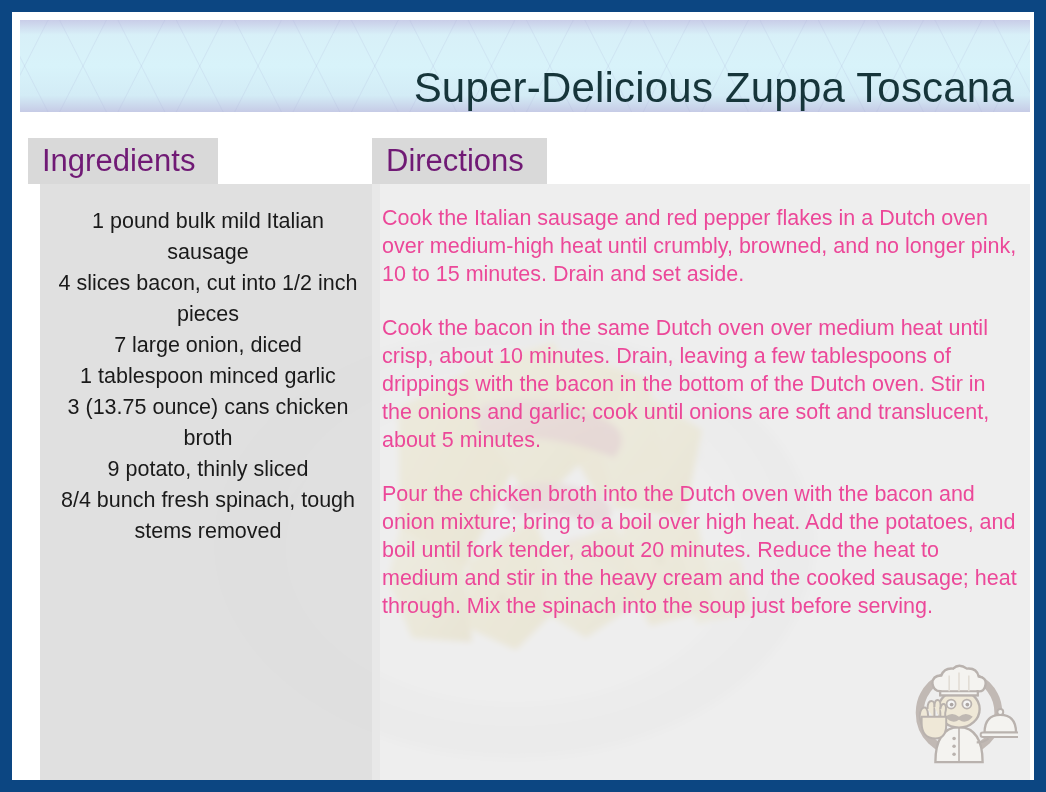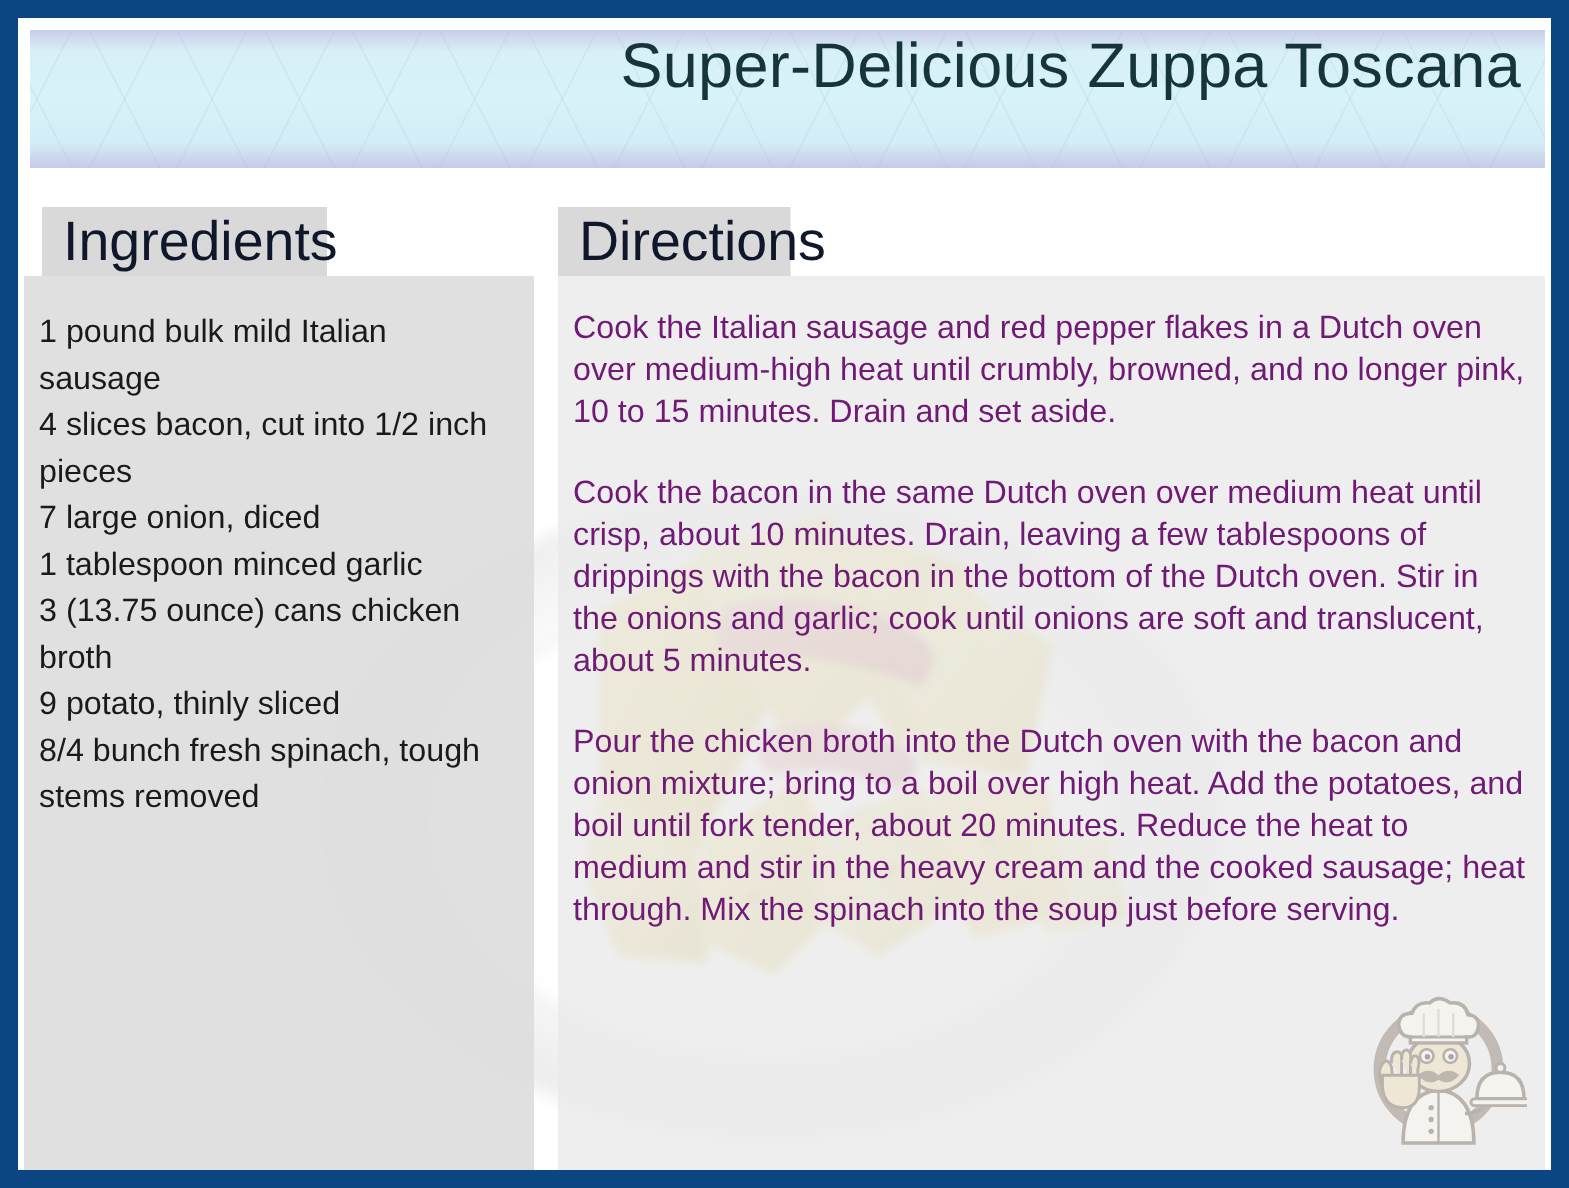--- a/index.html
+++ b/index.html
@@ -57,62 +57,63 @@
         rgba(255,255,255,0.00) 26px,
         rgba(255,255,255,0.00) 52px),
       repeating-linear-gradient(63deg,
         rgba(255,255,255,0.00) 0px,
         rgba(255,255,255,0.00) 24px,
         rgba(170,178,215,0.20) 25px,
         rgba(255,255,255,0.00) 26px,
         rgba(255,255,255,0.00) 52px),
       linear-gradient(180deg, #c9cde8 0%, #d8f0f8 16%, #d8f3fa 50%, #d3ecf6 82%, #c6cbe6 100%);
     display: flex;
-    align-items: flex-start;
+    align-items: flex-end;
     justify-content: flex-end;
     box-sizing: border-box;
     padding-right: 16px;
   }
   #banner-title {
     font-size: 42px;
     color: #16353a;
     letter-spacing: 0.2px;
     white-space: nowrap;
   }
 
   
   .col-head {
     position: absolute;
     z-index: 4;
     background: #d9d9d9;
     height: 46px;
     line-height: 46px;
     box-sizing: border-box;
     padding-left: 14px;
-    font-size: 37px;
-    color: #0f172a;
+    font-size: 31px;
+    color: #701a75;
     white-space: nowrap;
   }
   #head-ingredients { left: 16px;  top: 126px; width: 190px; }
-  #head-directions  { left: 360px; top: 126px; width: 155px; }
+  #head-directions  { left: 360px; top: 126px; width: 175px; }
 
   
   .panel {
     position: absolute;
     z-index: 2;
     box-sizing: border-box;
     overflow: hidden;
   }
   #panel-ingredients {
-    left: 4px;
+    left: 28px;
     top: 172px;
     width: 340px;
     height: 596px;
     background: rgba(221,221,221,0.90);
     padding: 22px 14px 0 10px;
+    text-align: center;
   }
   #panel-directions {
     left: 360px;
     top: 172px;
     width: 658px;
     height: 596px;
     background: rgba(234,234,234,0.80);
     padding: 20px 12px 0 10px;
   }
 
@@ -126,21 +127,21 @@
     color: #1a1a1a;
   }
   #ingredient-list li { margin: 0; padding: 0; }
 
   
   #direction-list {
     margin: 0;
     padding: 0;
     font-size: 21.5px;
     line-height: 28px;
-    color: #701a75;
+    color: #ec4899;
   }
   #direction-list p {
     margin: 0 0 26px 0;
   }
   #direction-list p:last-child { margin-bottom: 0; }
 
   
   #chef-logo {
     position: absolute;
     right: 16px;

